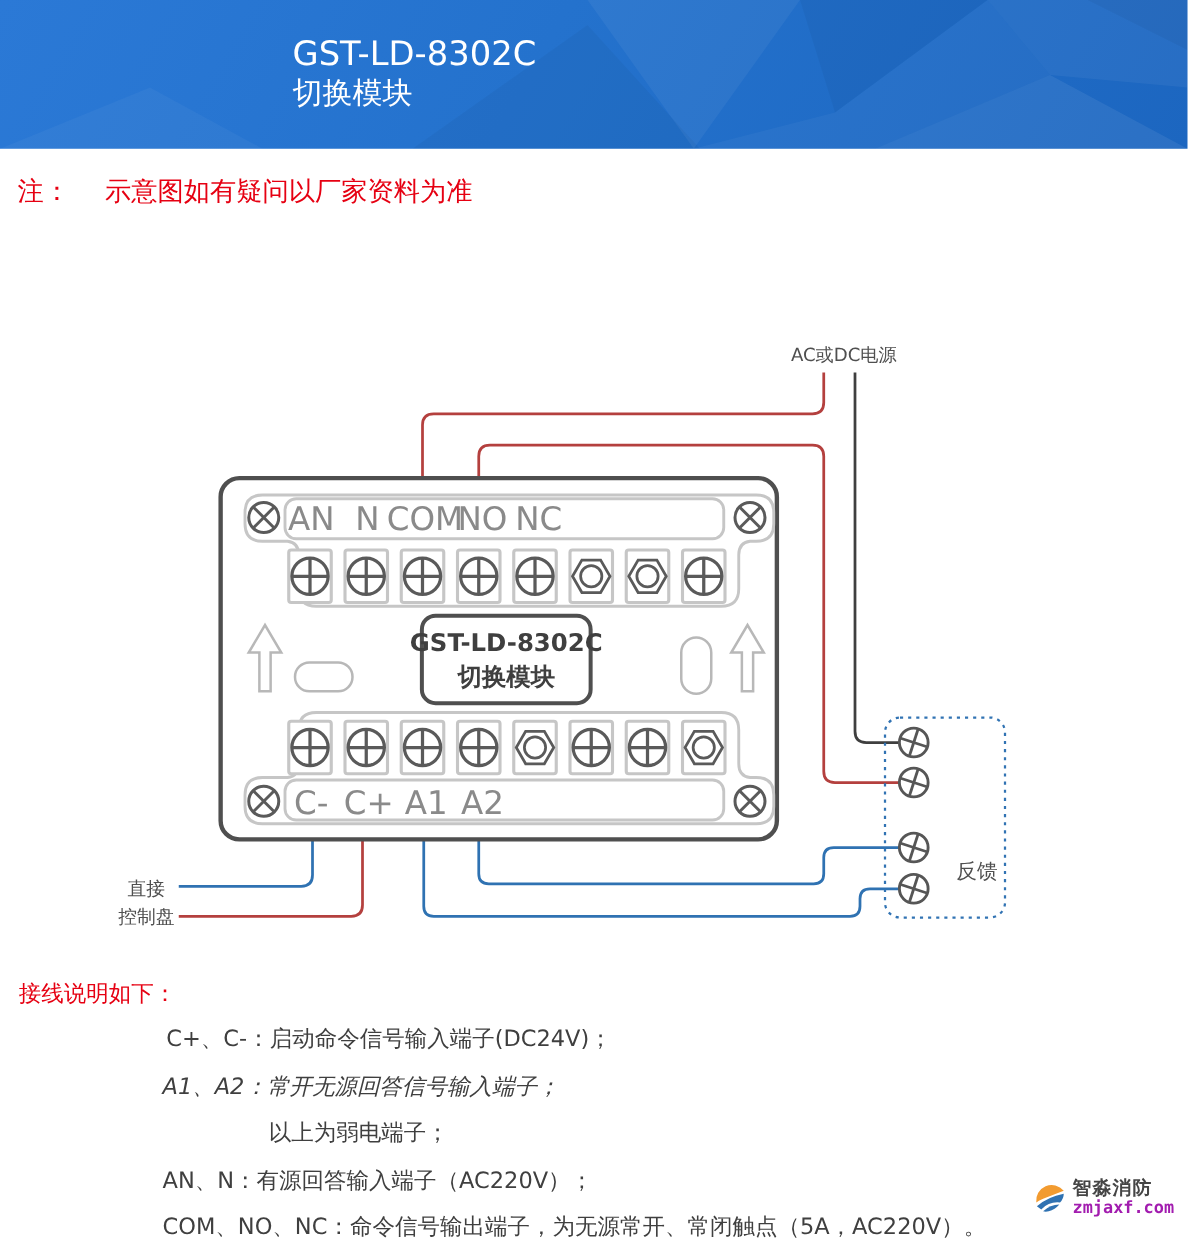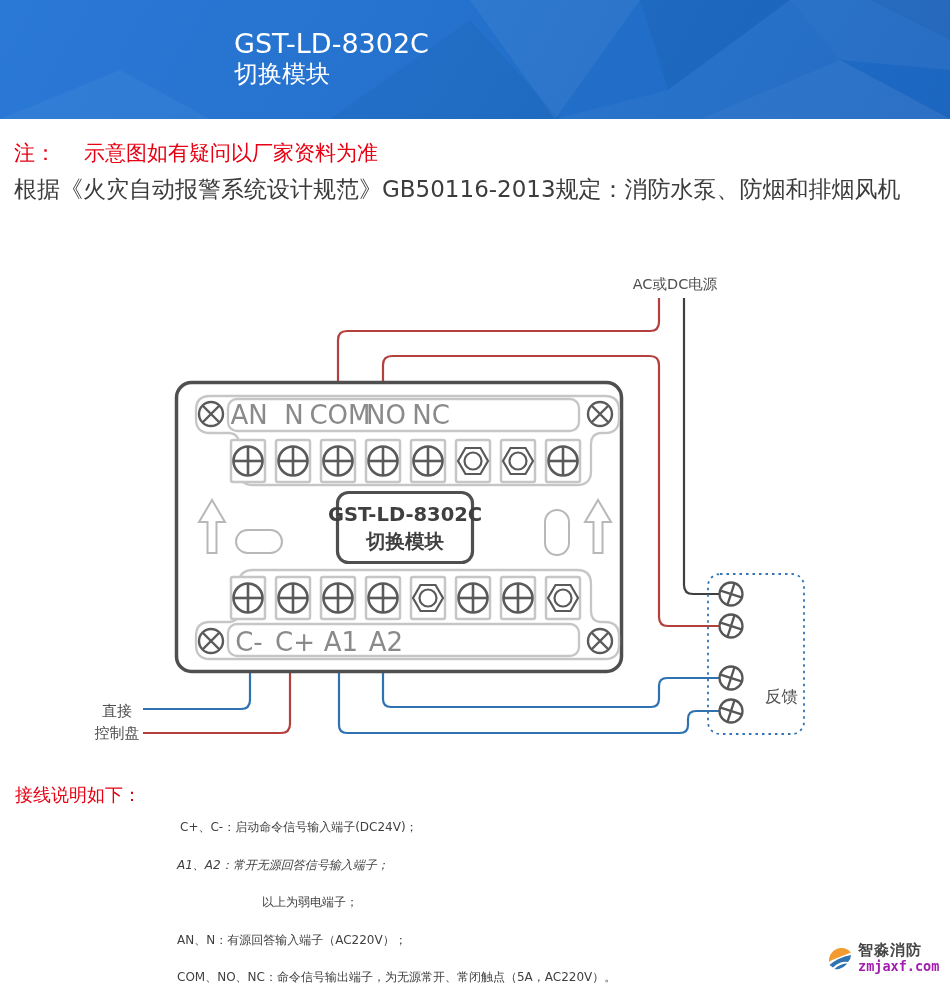--- a/index.html
+++ b/index.html
@@ -22,21 +22,21 @@
   .warning{position:absolute;left:14px;top:139px;font-size:21px;color:#e60012;
     white-space:nowrap;}
   .warning .gap{display:inline-block;width:28px;}
   .para{position:absolute;left:14px;top:171px;width:930px;font-size:23px;
     color:#3c3c3c;line-height:37.5px;white-space:nowrap;}
   
   .diagram{position:absolute;left:0;top:255px;}
   
   .expl-head{position:absolute;left:15px;top:783px;font-size:18px;color:#e60012;
     white-space:nowrap;}
-  .expl{position:absolute;font-size:12px;color:#3f3f3f;white-space:nowrap;margin-left:47px;}
+  .expl{position:absolute;font-size:18px;color:#3f3f3f;white-space:nowrap;}
   .expl.l1{left:133px;top:819px;}
   .expl.l2{left:130px;top:857px;font-style:italic;}
   .expl.l3{left:215px;top:894px;}
   .expl.l4{left:130px;top:932px;}
   .expl.l5{left:130px;top:969px;}
   
   .logo{position:absolute;left:824px;top:941px;width:122px;height:36px;text-align:right;}
   .logo .mark{position:absolute;left:0;top:1px;}
   .logo .cn{position:absolute;left:34px;top:0;font-size:15px;font-weight:bold;color:#454545;
     letter-spacing:1px;white-space:nowrap;}
@@ -56,21 +56,20 @@
     <polygon points="790,0 950,0 950,70 840,60" fill="rgba(255,255,255,0.05)"></polygon>
     <polygon points="870,0 950,0 950,40" fill="rgba(0,0,0,0.04)"></polygon>
     <polygon points="0,119 120,70 210,119" fill="rgba(255,255,255,0.04)"></polygon>
   </svg>
   <div class="banner-model">GST-LD-8302C</div>
   <div class="banner-sub">切换模块</div>
 </div>
 
 <div class="warning"><span>注：</span><span class="gap"></span><span>示意图如有疑问以厂家资料为准</span></div>
 <div class="para">
-  <div>根据《火灾自动报警系统设计规范》GB50116-2013规定：消防水泵、防烟和排烟风机</div>
 </div>
 
 <svg class="diagram" width="950" height="515" viewBox="0 255 950 515">
   <defs>
     <g id="scrP" stroke="#5a5a5a" stroke-width="2.6" fill="none">
       <circle r="14.5"></circle>
       <line y1="-14.5" y2="14.5"></line>
         <line x1="-14.5" x2="14.5"></line>
     </g>
     <g id="scrH" stroke="#5a5a5a" stroke-width="2.2" fill="none">

